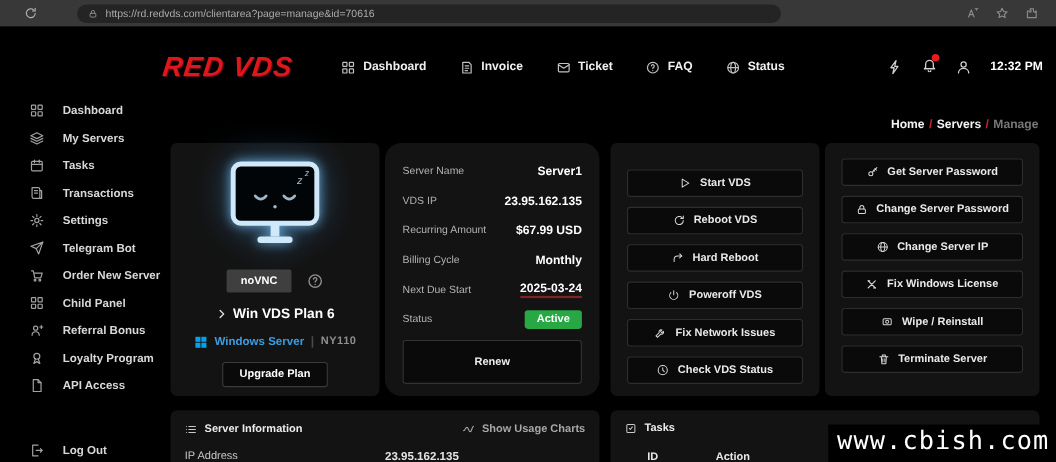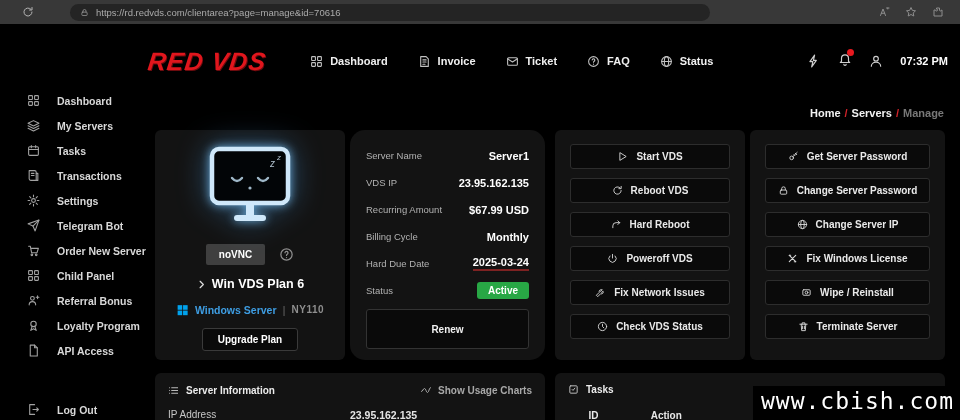--- a/index.html
+++ b/index.html
@@ -38,21 +38,21 @@
   .side-item { height:25px; display:flex; align-items:center; padding-left:27px; gap:17px; color:#d8d8d8; font-size:10.5px; font-weight:600; cursor:pointer; white-space:nowrap; }
   .side-item svg { width:13px; height:13px; color:#a2a2a2; flex:none; }
   .side-item.logout { position:absolute; bottom:-2px; left:0; width:150px; }
 
   
   .main { position:absolute; left:155px; top:130px; width:790px; z-index:1; }
   .cards-row { display:flex; }
   .card { background:#131313; border-radius:6px; height:230px; }
   .card-plan { width:190px; display:flex; flex-direction:column; align-items:center; }
   .card-details { width:195px; margin-left:5px; padding:17px 16px 12px;border-radius:15px; }
-  .card-power { width:190px; margin-left:10px; padding:14px 15px; }
+  .card-power { width:190px; margin-left:10px; padding:24px 15px; }
   .card-server { width:195px; margin-left:5px; padding:14px 15px; }
 
   
   .monitor-wrap { margin-top:13px; filter:drop-shadow(0 0 5px rgba(120,190,240,.85)) drop-shadow(0 0 15px rgba(70,150,220,.45)); }
   .vnc-row { margin-top:9px; display:flex; align-items:center; gap:14px;text-align:right; }
   .vnc-btn { background:#3f3f3f; color:#fff; font-size:10px; font-weight:700; padding:5px 13px; border-radius:2px; cursor:pointer; }
   .help-btn { color:#8f8f8f; cursor:pointer; }
   .help-btn svg { width:15px; height:15px; }
   .plan-row { margin-top:12px; display:flex; align-items:center; gap:5px; color:#fff; font-size:12.5px; font-weight:700; cursor:pointer; }
   .plan-row svg { width:11px; height:11px; color:#e0e0e0; }
@@ -393,21 +393,21 @@
       </svg>
     <span class="bell-wrap">
       <svg>
           <use href="#ic-bell"></use>
         </svg>
       <span class="bell-dot"></span>
     </span>
     <svg>
         <use href="#ic-user"></use>
       </svg>
-    <span class="clock-time">07:32 PM</span>
+    <span class="clock-time">12:32 PM</span>
   </div>
 </div>
 
 <div class="breadcrumb">
   <span>Home</span><span class="bc-sep">/</span><span>Servers</span><span class="bc-sep">/</span><span class="bc-current">Manage</span>
 </div>
 
 <div class="sidebar">
   <div class="side-item">
     <svg>
@@ -535,21 +535,21 @@
       </div>
       <div class="detail-row">
         <span class="detail-label">Recurring Amount</span>
         <span class="detail-value">$67.99 USD</span>
       </div>
       <div class="detail-row">
         <span class="detail-label">Billing Cycle</span>
         <span class="detail-value">Monthly</span>
       </div>
       <div class="detail-row">
-        <span class="detail-label">Hard Due Date</span>
+        <span class="detail-label">Next Due Start</span>
         <span class="detail-value due-date">2025-03-24</span>
       </div>
       <div class="detail-row">
         <span class="detail-label">Status</span>
         <span class="badge-active">Active</span>
       </div>
       <div class="renew-btn">Renew</div>
     </div>
 
     <div class="card card-power">

